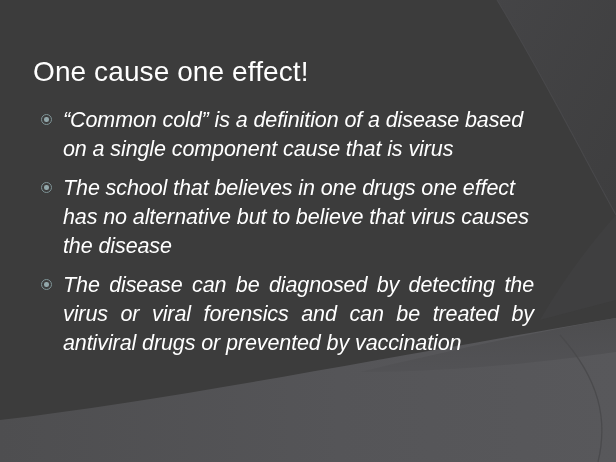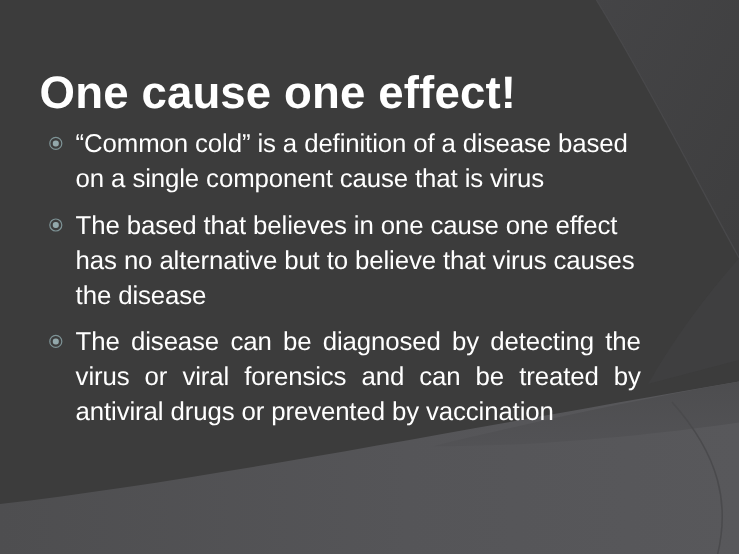--- a/index.html
+++ b/index.html
@@ -31,35 +31,36 @@
     position: relative;
     z-index: 5;
     width: 616px;
     height: 462px;
   }
   .slide-title {
     position: absolute;
     left: 33px;
     top: 28px;
     width: 540px;
-    font-size: 38px;
+    font-size: 28px;
     line-height: 50px;
-    font-weight: 700;
+    font-weight: 400;
     color: #ffffff;
     letter-spacing: 0.1px;
     white-space: nowrap;
   }
   .body-list {
     position: absolute;
     left: 38px;
     top: 106px;
     width: 496px;
     margin: 0;
     padding: 0;
     list-style: none;
+    font-style: italic;
   }
   .bullet-item {
     position: relative;
     padding-left: 25px;
     margin-bottom: 10px;
     color: #ffffff;
     font-size: 21.5px;
     line-height: 29px;
     letter-spacing: -0.1px;
   }
@@ -139,21 +140,21 @@
 
     <ul class="body-list">
 
       <li class="bullet-item">
         <span class="bullet-marker"></span>
         <span class="bullet-text">“Common cold” is a definition of a disease based on a single component cause that is virus</span>
       </li>
 
       <li class="bullet-item">
         <span class="bullet-marker"></span>
-        <span class="bullet-text">The based that believes in one cause one effect has no alternative but to believe that virus causes the disease</span>
+        <span class="bullet-text">The school that believes in one drugs one effect has no alternative but to believe that virus causes the disease</span>
       </li>
 
       <li class="bullet-item justify">
         <span class="bullet-marker"></span>
         <span class="bullet-text">The disease can be diagnosed by detecting the virus or viral forensics and can be treated by antiviral drugs or prevented by vaccination</span>
       </li>
 
     </ul>
   </div>
 </div>

